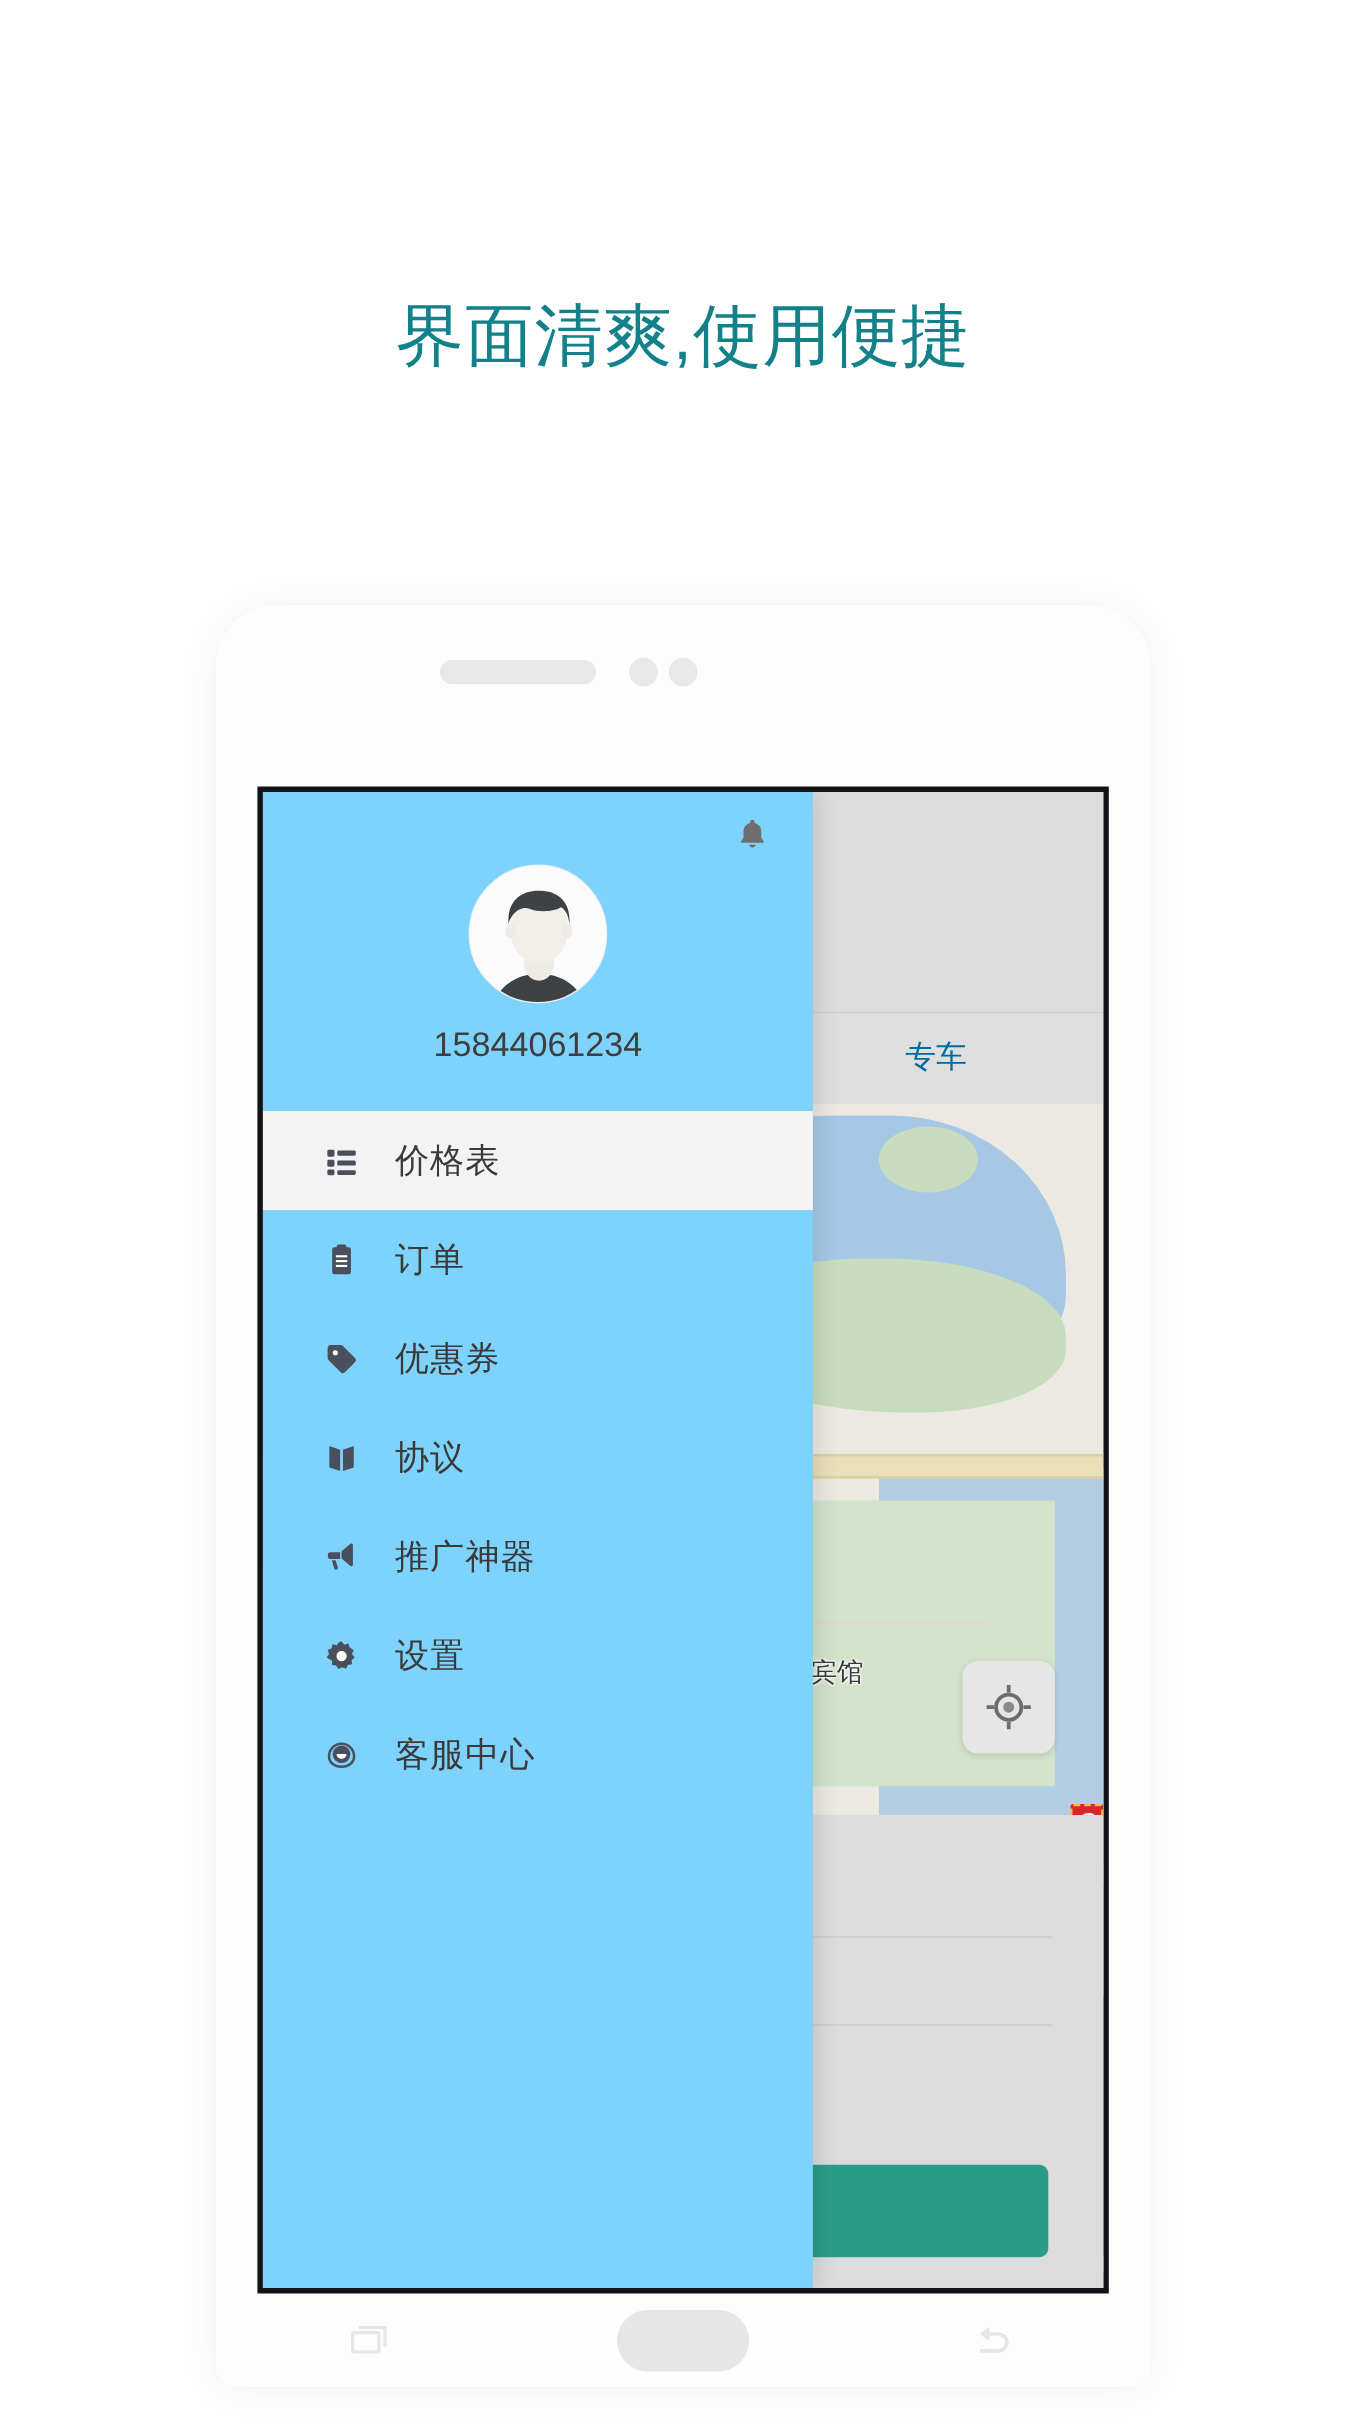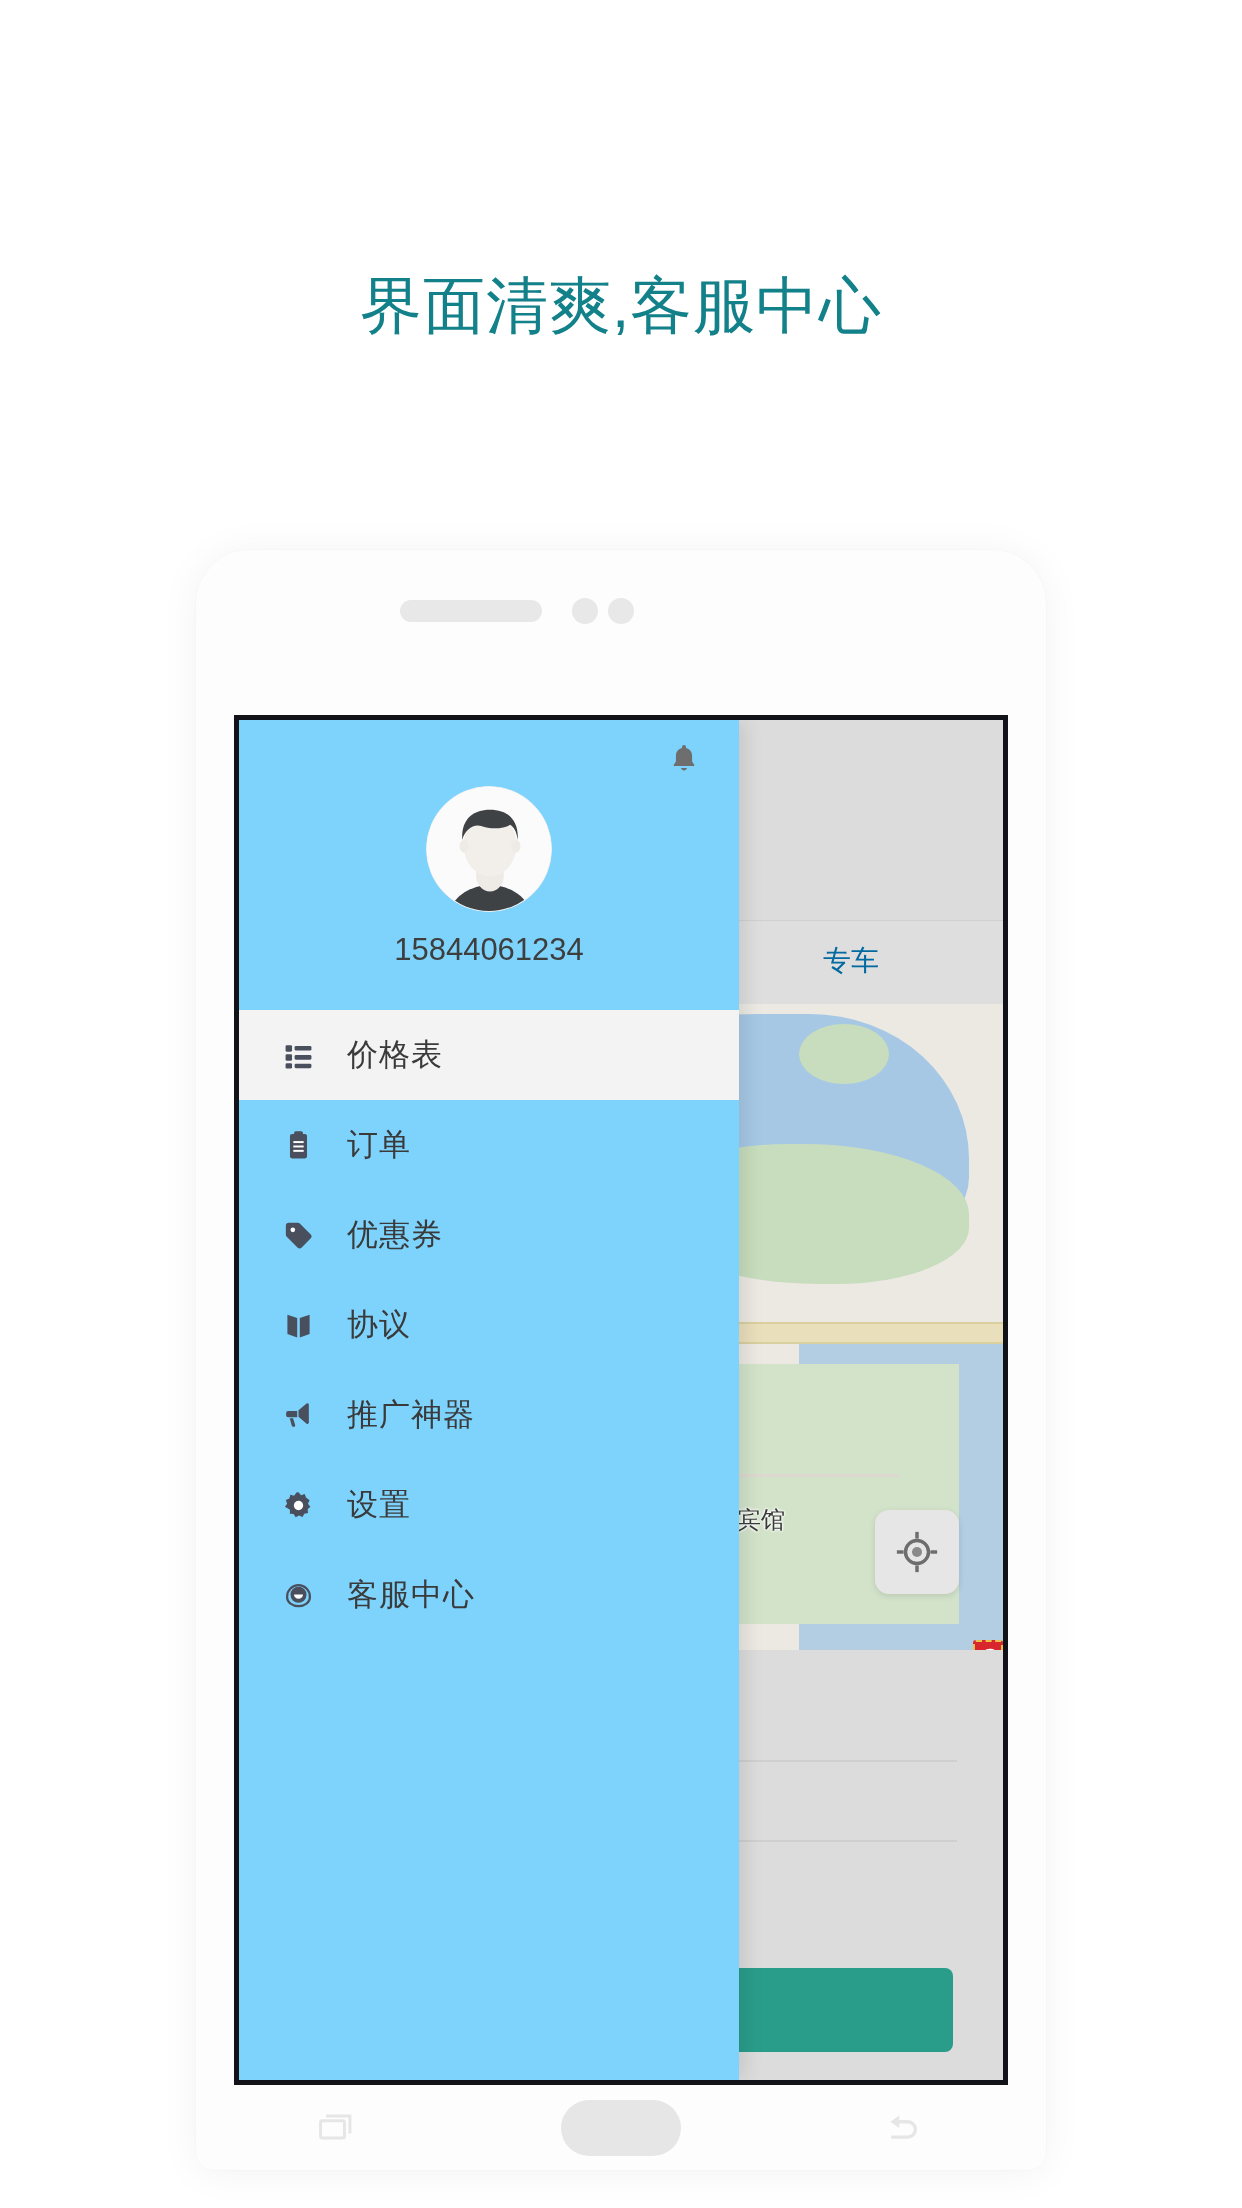--- a/index.html
+++ b/index.html
@@ -198,21 +198,21 @@
     background: #fbfbfb; border: 1px solid #f0f0f0; overflow: hidden;
   }
   .phone-number {
     position: absolute; left: 0; right: 0; top: 212px;
     text-align: center; font-size: 31px; color: #3e3e3e;
   }
   .menu { position: absolute; left: 0; top: 290px; right: 0; }
   .menu-item {
     position: relative; height: 90px;
     display: flex; align-items: center;
-    padding-left: 36px;
+    padding-left: 48px;
   }
   .menu-item.active { background: #f3f3f3; }
   .menu-icon {
     width: 46px; min-width: 46px; height: 46px;
     display: flex; align-items: center; justify-content: center;
     color: #4a4f5e;
   }
   .menu-icon svg { display:block; }
   .menu-label {
     margin-left: 26px; font-size: 31px; color: #3a3a3a; letter-spacing: 1px;
@@ -224,21 +224,21 @@
     display: flex; align-items: center; justify-content: space-around;
   }
   .nav-btn { width: 120px; height: 60px; display:flex; align-items:center; justify-content:center; }
   .home-pill { width: 170px; height: 56px; border-radius: 28px; background: #e6e6e6; }
 </style>
 </head>
 <body>
 
 <div class="page">
 
-  <div class="headline">界面清爽,客服中心</div>
+  <div class="headline">界面清爽,使用便捷</div>
 
   <div class="phone"></div>
   <div class="speaker"></div>
   <div class="cam1"></div>
   <div class="cam2"></div>
 
   <div class="screen">
 
     <div class="map">
       <div class="map-base"></div>

